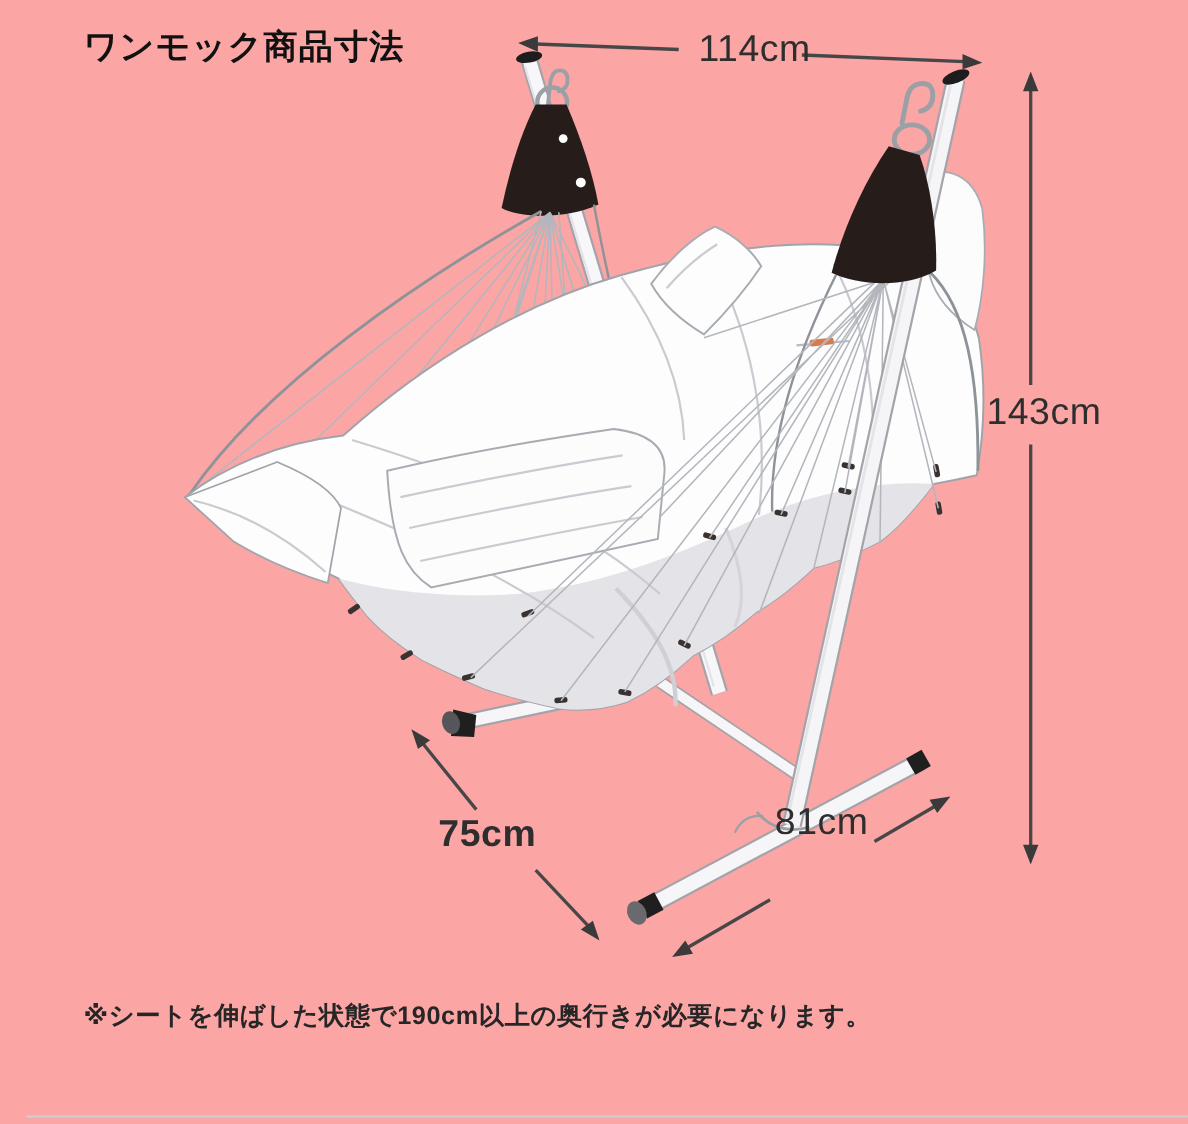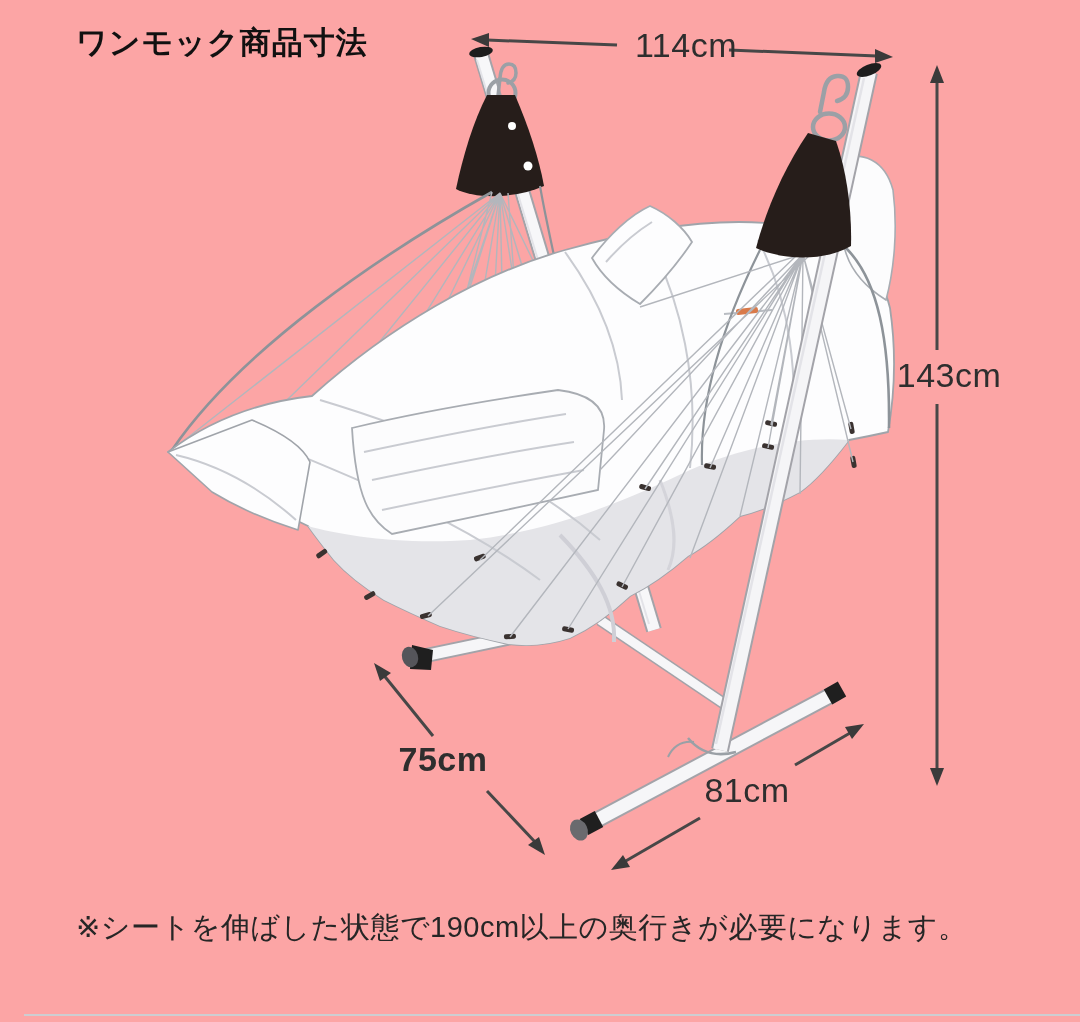--- a/index.html
+++ b/index.html
@@ -10,21 +10,21 @@
   #art{position:absolute;left:0;top:0;width:1080px;height:1022px;}
   .dim-label{
     position:absolute;transform:translate(-50%,-50%);
     font-size:34px;color:#2e2e2e;font-weight:500;white-space:nowrap;letter-spacing:.5px;
   }
   .page-title{
     position:absolute;left:76px;top:22px;font-size:31px;font-weight:bold;color:#111;
     letter-spacing:1px;white-space:nowrap;
   }
   .note{
-    position:absolute;left:76px;font-size:29px;color:#262626;white-space:nowrap;letter-spacing:.5px;
+    position:absolute;left:76px;font-size:23px;color:#262626;white-space:nowrap;letter-spacing:.5px;font-weight:bold;
   }
   .note-1{top:908px;}
   .note-2{top:958px;}
   .bottom-divider{
     position:absolute;left:24px;right:0;top:1014px;height:2px;background:#cdcdd1;
   }
 </style>
 </head>
 <body>
 
@@ -201,18 +201,18 @@
       <polygon points="611,870 623,855 630,867"></polygon>
       <polygon points="864,724 852,739 845,727"></polygon>
     </g>
   </svg>
 
   <div class="page-title">ワンモック商品寸法</div>
 
   <div class="dim-label" style="left:686px;top:45px;">114cm</div>
   <div class="dim-label" style="left:949px;top:375px;text-align:right;">143cm</div>
   <div class="dim-label" style="left:443px;top:759px;font-weight:bold;">75cm</div>
-  <div class="dim-label" style="left:747px;top:790px;text-align:center;">81cm</div>
+  <div class="dim-label" style="left:747px;top:748px;text-align:center;">81cm</div>
 
   <div class="note note-1">※シートを伸ばした状態で190cm以上の奥行きが必要になります。</div>
 
   <div class="bottom-divider"></div>
 </div>
 
 </body></html>

